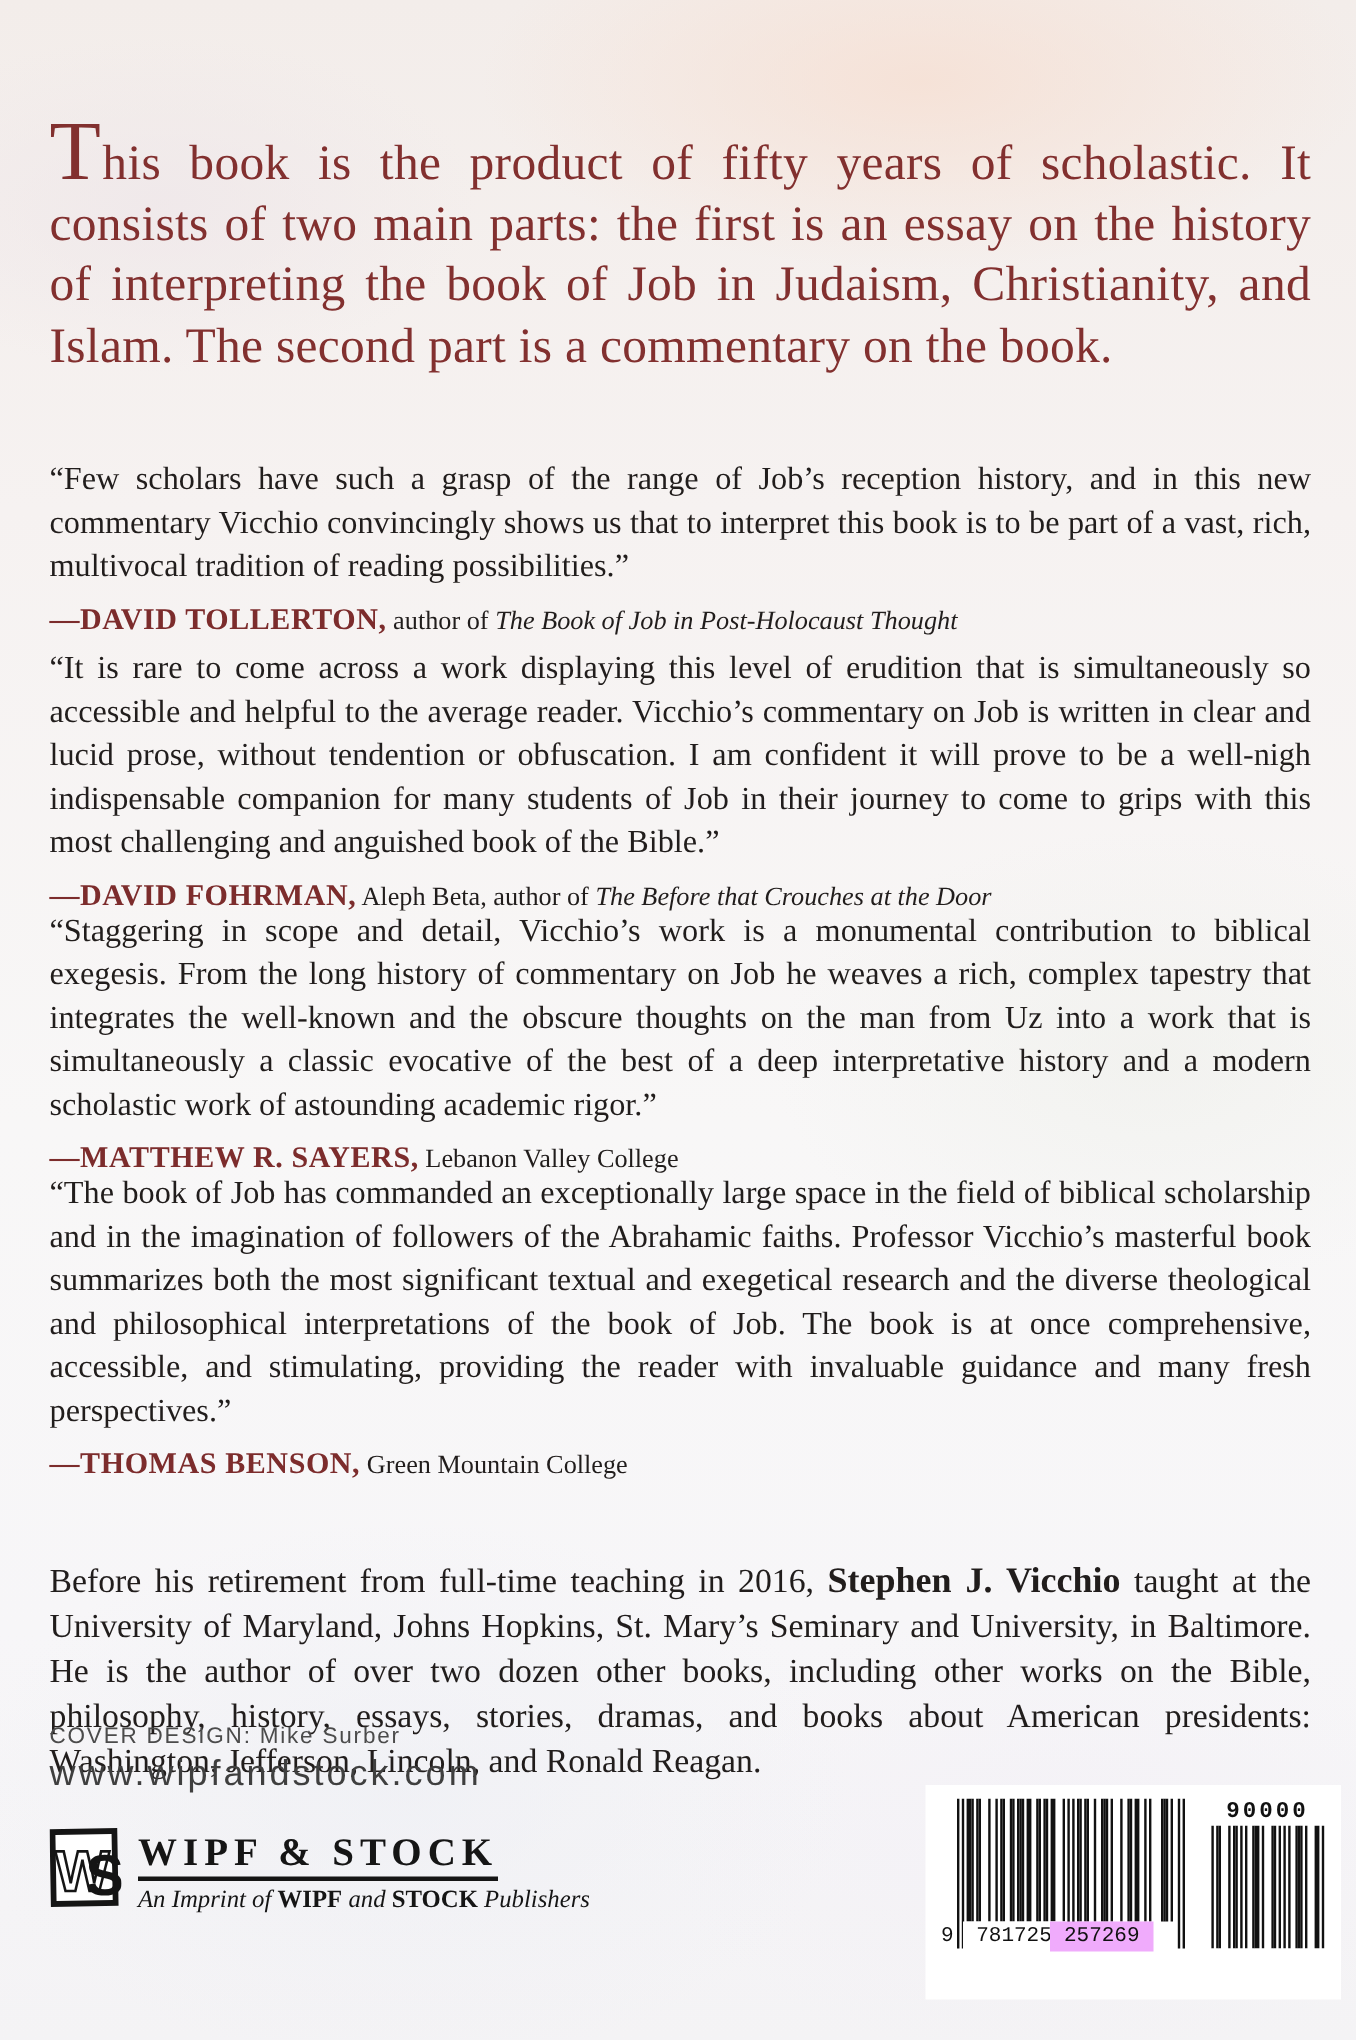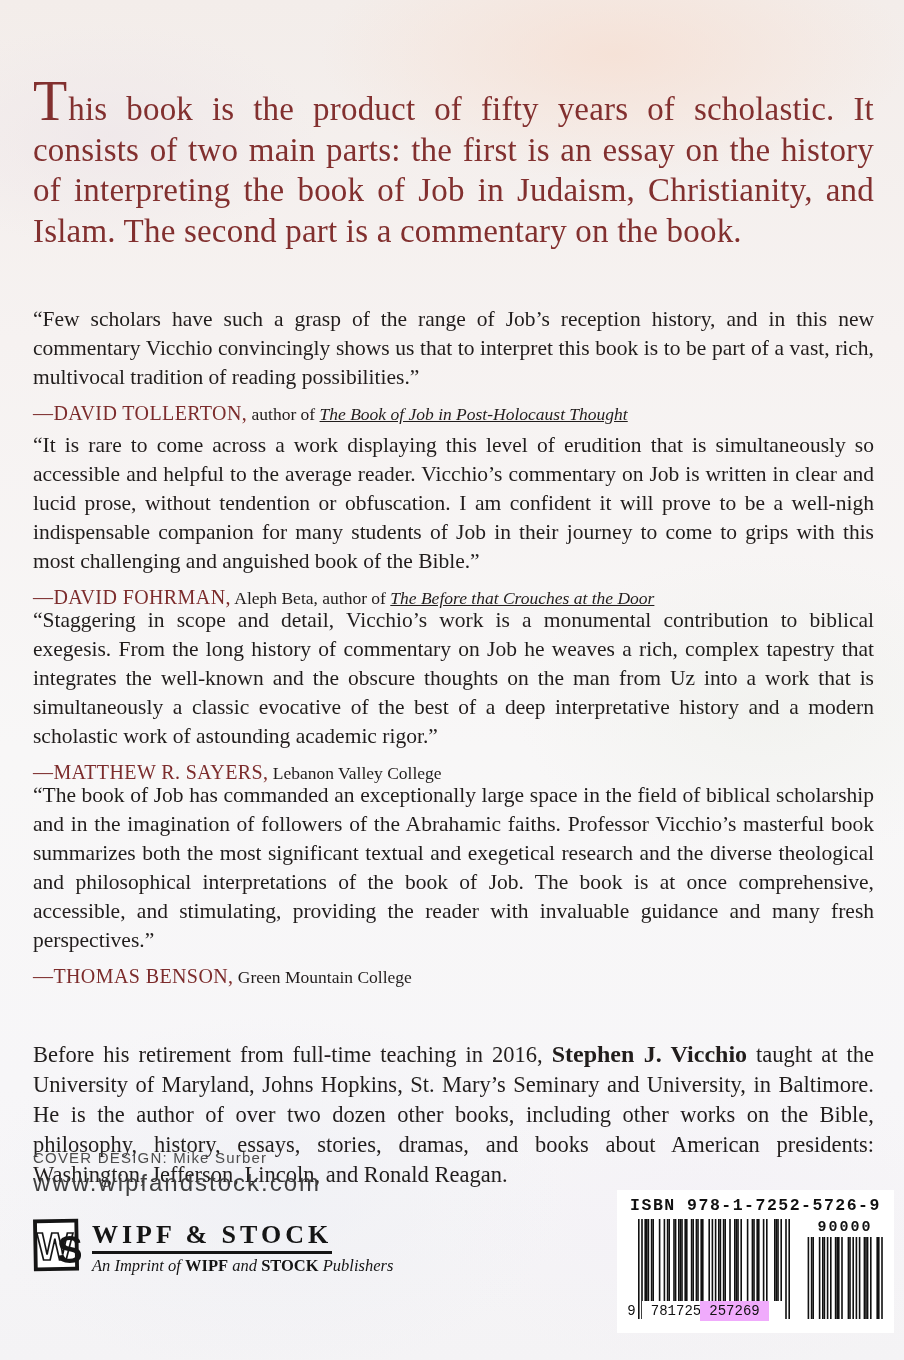--- a/index.html
+++ b/index.html
@@ -33,24 +33,24 @@
   }
 
   
   .quote{
     margin:0;
     font-size:21.5px;line-height:29px;
     text-align:justify;
   }
   .attr{margin:10px 0 0 0;font-size:17.5px;line-height:22px;}
   .attr-name{
-    color:#7c2c2c;font-weight:normal;font-size:20px;
+    color:#7c2c2c;font-weight:bold;font-size:20px;
     letter-spacing:.4px;
   }
-  .attr-work{font-style:italic;text-decoration:underline;}
+  .attr-work{font-style:italic;}
   .blurb1{top:305px;}
   .blurb2{top:431px;}
   .blurb3{top:606px;}
   .blurb4{top:781px;}
 
   
   .bio{
     top:1016px;
     font-size:22.5px;line-height:30px;
     text-align:justify;
@@ -142,21 +142,20 @@
         <text id="ws-s" x="25" y="47" font-family="Liberation Sans, sans-serif" font-weight="bold" font-size="40" fill="#151515">S</text>
       </svg>
       <div class="publisher-text">
         <span class="publisher-name">WIPF &amp; STOCK</span>
         <div class="imprint"><span class="it">An Imprint of </span><span class="caps">WIPF</span><span class="it"> and </span><span class="caps">STOCK</span><span class="it"> Publishers</span></div>
       </div>
     </div>
   </div>
 
   <div class="barcode-box">
-    <div class="isbn-line">ISBN 978-1-7252-5726-9</div>
     <div class="bars-row">
       <div class="ean-main">
         <svg id="ean13-svg" width="168" height="104" xmlns="http://www.w3.org/2000/svg">
             <rect x="12" y="0" width="1.6" height="100" fill="#111111"></rect>
             <rect x="15.2" y="0" width="1.6" height="100" fill="#111111"></rect>
             <rect x="18.4" y="0" width="1.6" height="82" fill="#111111"></rect>
             <rect x="20" y="0" width="1.6" height="82" fill="#111111"></rect>
             <rect x="21.6" y="0" width="1.6" height="82" fill="#111111"></rect>
             <rect x="24.8" y="0" width="1.6" height="82" fill="#111111"></rect>
             <rect x="26.4" y="0" width="1.6" height="82" fill="#111111"></rect>

